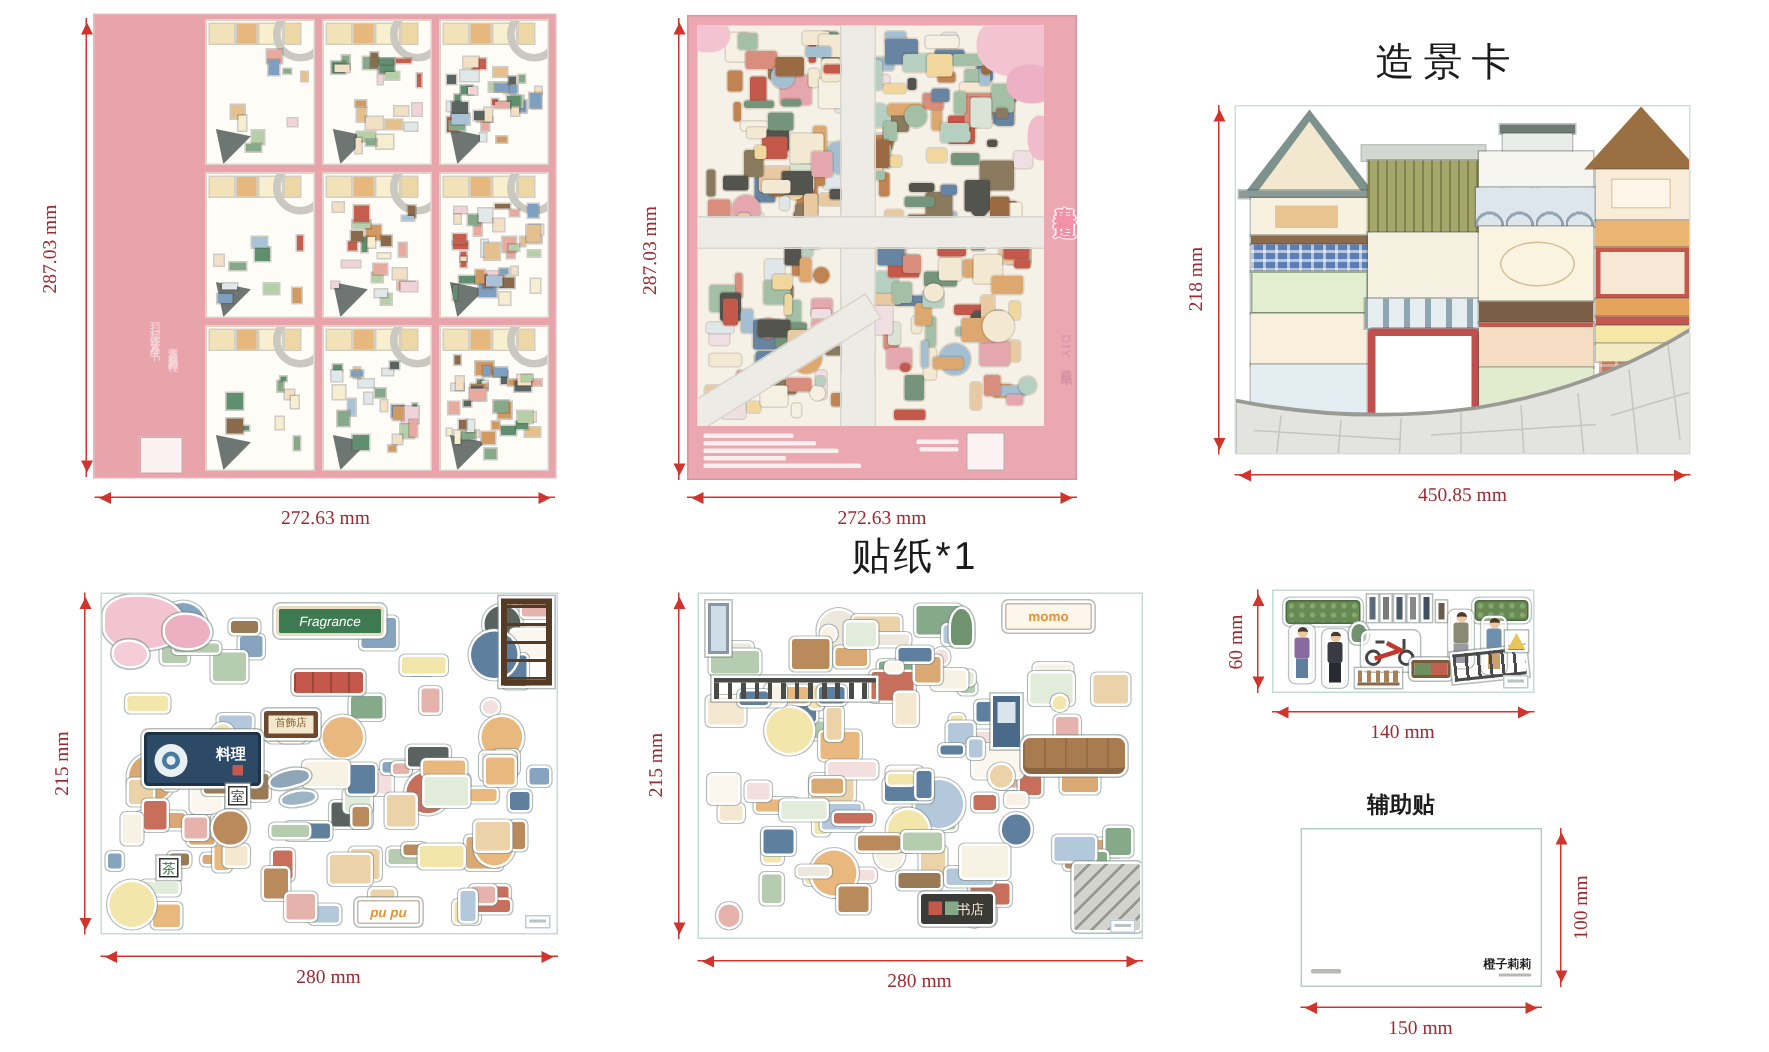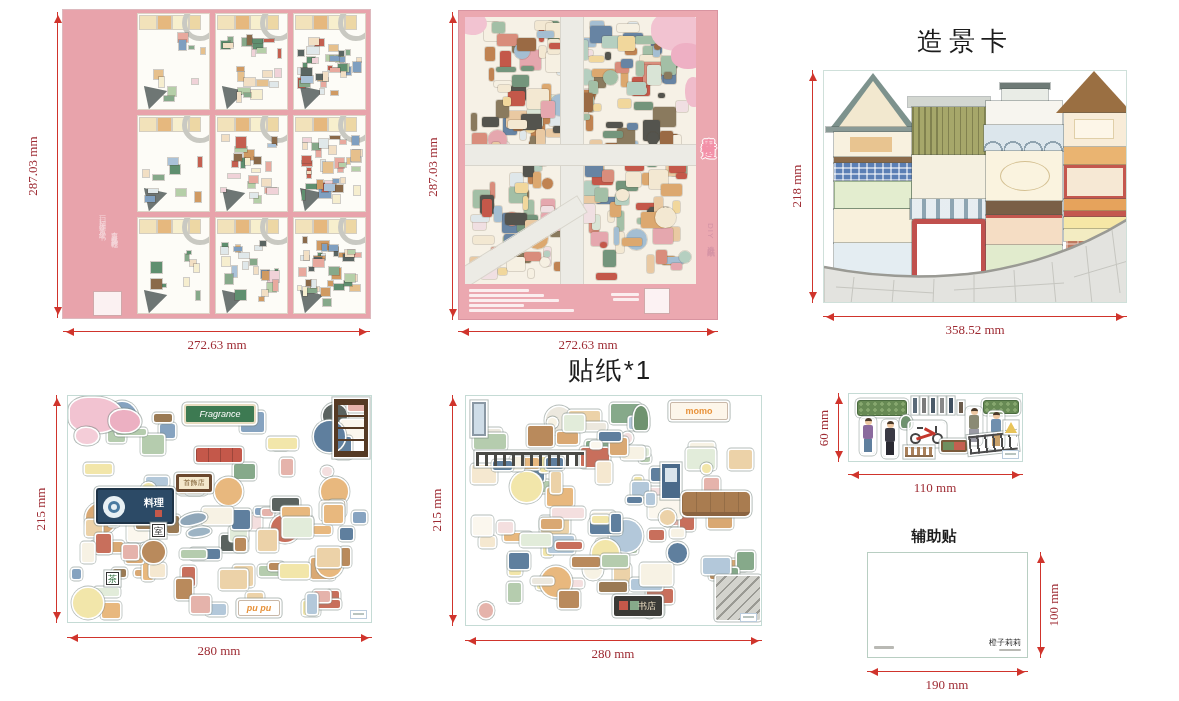--- a/index.html
+++ b/index.html
@@ -690,21 +690,21 @@
   </div>
   <svg width="304" height="233" style="position:absolute;left:0;top:0">
     <path d="M0,196 Q80,212 160,201 Q240,188 304,148 L304,233 L0,233 Z" fill="#e3e3df" stroke="#b9b9b2" stroke-width="1"></path>
     <path d="M0,196 Q80,212 160,201 Q240,188 304,148" fill="none" stroke="#9a9a94" stroke-width="2.5"></path>
     <path d="M30,206 L27,233 M70,209 L68,233 M110,208 L109,233 M150,204 L150,233 M190,199 L192,233 M228,191 L232,233 M262,175 L268,233 M288,159 L296,222 M12,216 L110,222 M130,219 L240,212 M250,206 L304,190" stroke="#c6c6c0" stroke-width="1" fill="none"></path>
   </svg>
 </div>
 <div class="dimv" style="left:812px;top:70px;height:233px"></div>
 <div class="dlabel v" style="left:762px;top:178px;width:70px">218 mm</div>
 <div class="dimh" style="left:823px;top:316px;width:304px"></div>
-<div class="dlabel" style="left:910px;top:322px;width:130px">358.52 mm</div>
+<div class="dlabel" style="left:910px;top:322px;width:130px">450.85 mm</div>
 
 <div class="sec-title" style="left:530px;top:353px;width:160px;font-size:26px;letter-spacing:2px">贴纸*1</div>
 
 <div class="sheet" style="left:67px;top:395px;width:305px;height:228px">
   <div class="fill">
       <div style="position: absolute; left: 50.7254px; top: 21.9107px; width: 12.6238px; height: 13.9708px; background: rgb(154, 122, 84); border-radius: 2px; box-shadow: rgb(255, 255, 255) 0px 0px 0px 1.6px, rgba(120, 135, 130, 0.55) 0px 0px 0px 2.4px;"></div>
       <div style="position: absolute; left: 191.167px; top: 169.809px; width: 21.1148px; height: 9.85139px; background: rgb(181, 204, 174); border-radius: 2px; box-shadow: rgb(255, 255, 255) 0px 0px 0px 1.6px, rgba(120, 135, 130, 0.55) 0px 0px 0px 2.4px;"></div>
       <div style="position: absolute; left: 212.536px; top: 63.4596px; width: 12.7652px; height: 15.4591px; background: rgb(229, 179, 171); border-radius: 2px; box-shadow: rgb(255, 255, 255) 0px 0px 0px 1.6px, rgba(120, 135, 130, 0.55) 0px 0px 0px 2.4px;"></div>
       <div style="position: absolute; left: 168.889px; top: 119.123px; width: 24.0785px; height: 14.3431px; background: rgb(244, 223, 223); border-radius: 2px; box-shadow: rgb(255, 255, 255) 0px 0px 0px 1.6px, rgba(120, 135, 130, 0.55) 0px 0px 0px 2.4px;"></div>
       <div style="position: absolute; left: 254.225px; top: 70.8588px; width: 9.53447px; height: 9.53447px; background: rgb(244, 223, 223); border-radius: 50%; box-shadow: rgb(255, 255, 255) 0px 0px 0px 1.6px, rgba(120, 135, 130, 0.55) 0px 0px 0px 2.4px;"></div>
@@ -1014,26 +1014,26 @@
          background-image:repeating-linear-gradient(90deg,#4a4a4a 0 2px,transparent 2px 8px),linear-gradient(#4a4a4a,#4a4a4a),linear-gradient(#4a4a4a,#4a4a4a);
          background-size:100% 100%,100% 2px,100% 2px;background-position:0 0,0 0,0 100%;
          background-repeat:repeat,no-repeat,no-repeat"></div>
     <div class="tri sig" style="left:156px;top:28px;border-left:6px solid transparent;border-right:6px solid transparent;border-bottom:11px solid #e8c45a"></div>
     <div class="tagbox" style="right:3px;bottom:2px"></div>
   </div>
 </div>
 <div class="dimv" style="left:838px;top:393px;height:69px"></div>
 <div class="dlabel v" style="left:794px;top:420px;width:60px">60 mm</div>
 <div class="dimh" style="left:848px;top:474px;width:175px"></div>
-<div class="dlabel" style="left:870px;top:480px;width:130px">110 mm</div>
+<div class="dlabel" style="left:870px;top:480px;width:130px">140 mm</div>
 
 <div class="sec-title" style="left:884px;top:527px;width:100px;font-size:15px;font-weight:bold">辅助贴</div>
 <div class="sheet" style="left:867px;top:552px;width:161px;height:106px;border-color:#b8cec2">
   <div class="micro" style="left:6px;bottom:8px;width:20px"></div>
   <div class="abs" style="right:6px;bottom:6px;text-align:right">
-    <div style="font-size:8px;font-weight:normal;color:#1c1c1c">橙子莉莉</div>
+    <div style="font-size:8px;font-weight:bold;color:#1c1c1c">橙子莉莉</div>
     <div class="micro" style="position:relative;width:22px;height:2px;margin-left:auto;margin-top:1px"></div>
   </div>
 </div>
 <div class="dimv" style="left:1040px;top:552px;height:106px"></div>
 <div class="dlabel v" style="left:1019px;top:597px;width:70px">100 mm</div>
 <div class="dimh" style="left:867px;top:671px;width:161px"></div>
-<div class="dlabel" style="left:882px;top:677px;width:130px">190 mm</div>
+<div class="dlabel" style="left:882px;top:677px;width:130px">150 mm</div>
 
 </body></html>

